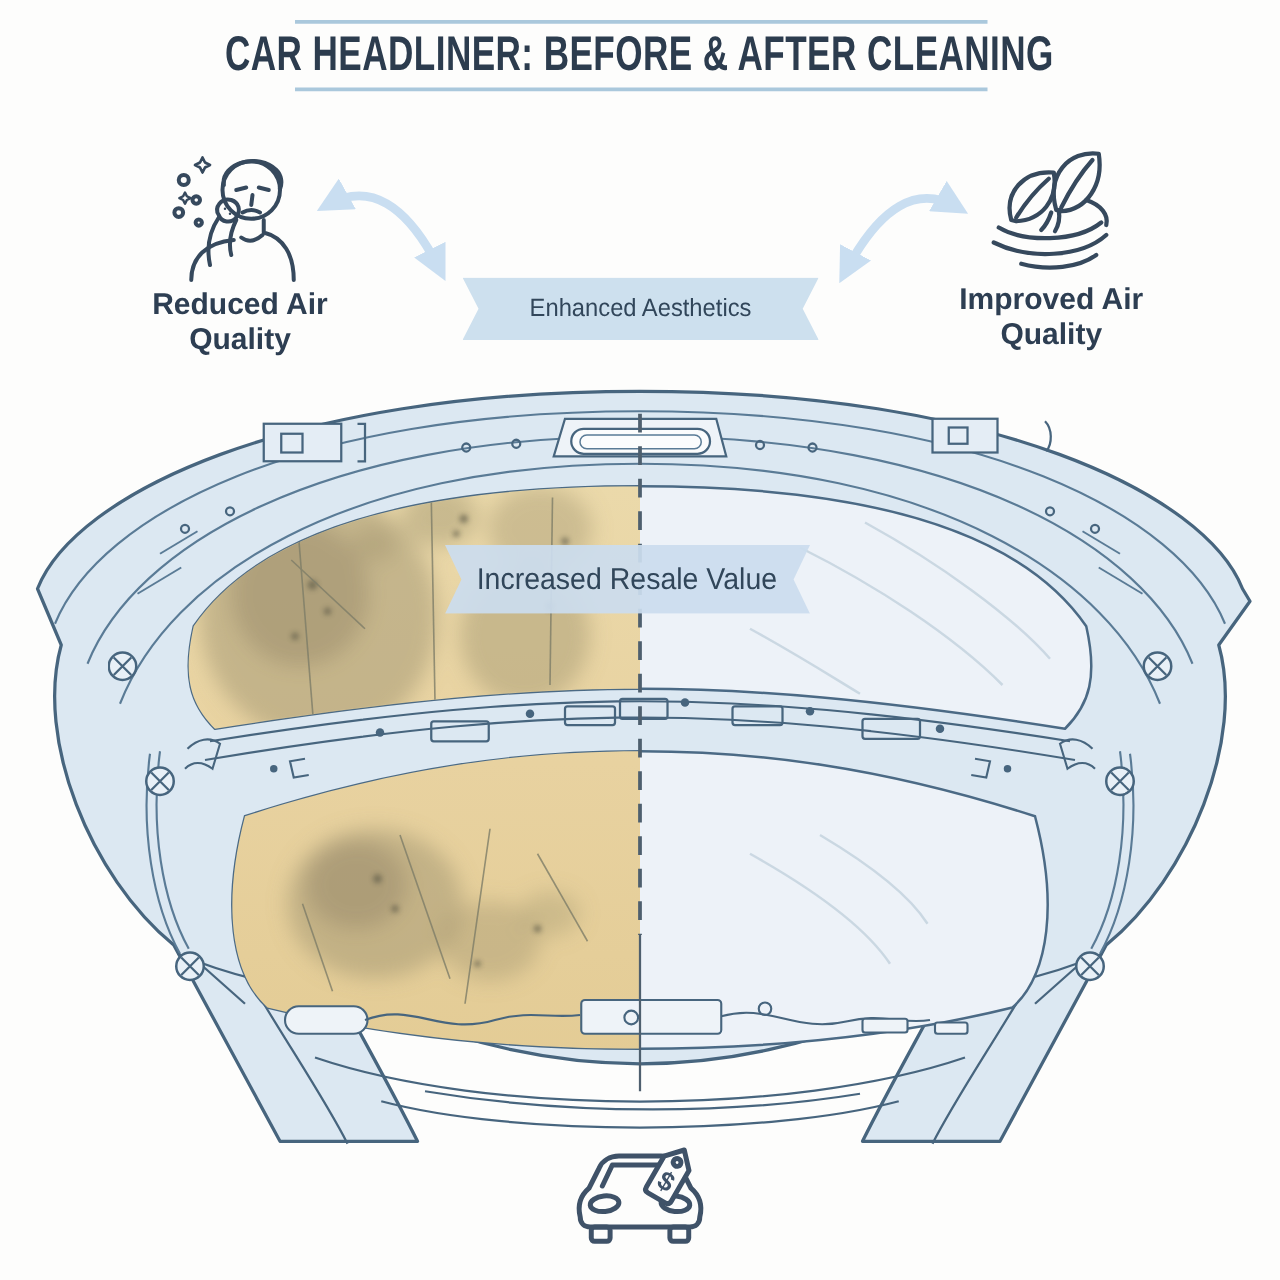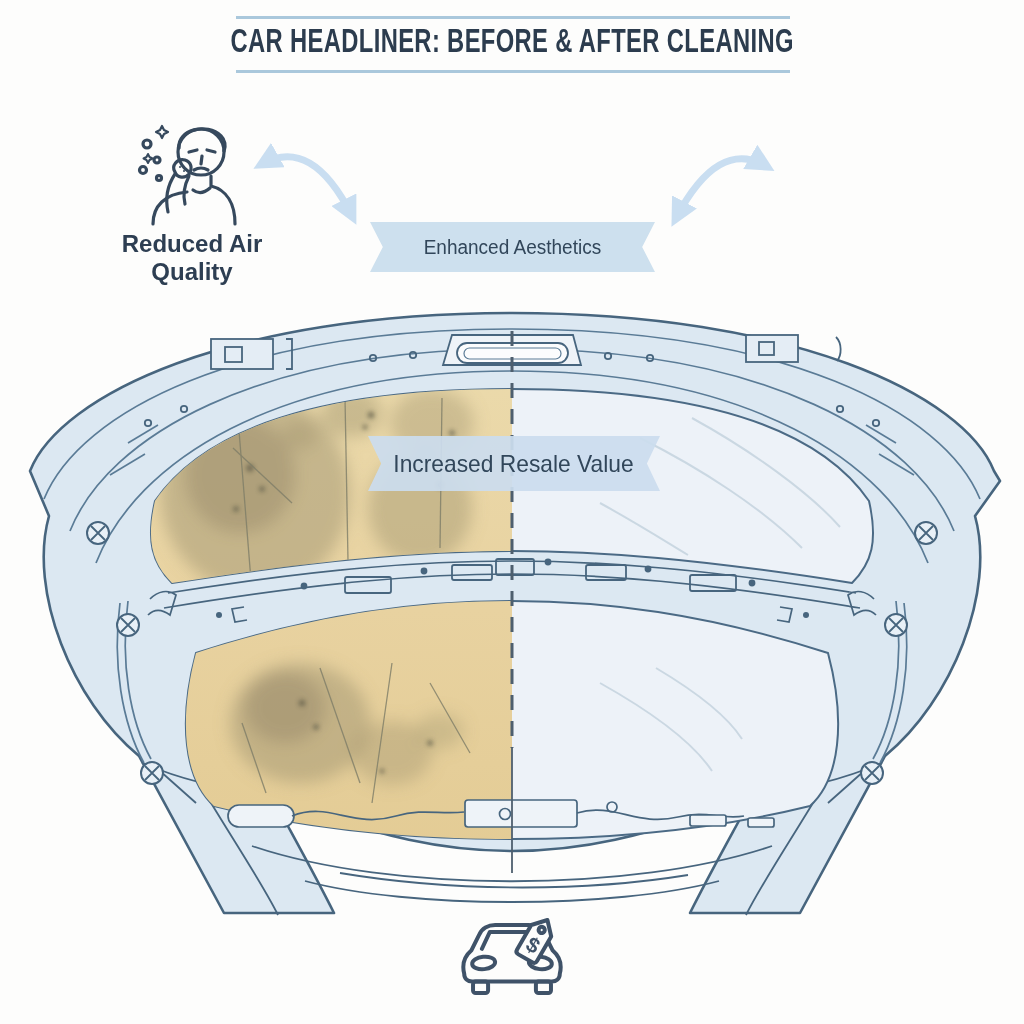--- a/index.html
+++ b/index.html
@@ -5,42 +5,42 @@
   html,body{margin:0;padding:0;}
   body{width:1024px;height:1024px;background:var(--background,#fdfdfc);
        font-family:"Liberation Sans","DejaVu Sans",sans-serif;overflow:hidden;}
   .stage{position:relative;width:1024px;height:1024px;}
 
   
   .rule{position:absolute;left:236px;width:554px;height:3px;background:var(--rule_blue,#aac8dc);}
   .rule-top{top:16px;}
   .rule-bottom{top:70px;}
   .title{position:absolute;left:0;right:0;top:22px;margin:0;text-align:center;
-         color:var(--title_text,#2c3c4e);font-size:33px;font-weight:700;letter-spacing:.5px;
+         color:var(--title_text,#2c3c4e);font-size:39px;font-weight:700;letter-spacing:.5px;
          white-space:nowrap;}
   .title span{display:inline-block;transform:scaleX(.72);transform-origin:50% 50%;}
 
   
   .benefit{position:absolute;text-align:center;color:var(--label_text,#2d3e52);
            font-size:24px;line-height:1.15;font-weight:700;}
   .benefit svg{display:block;margin:0 auto 4px auto;}
   .benefit-left{left:104px;top:114px;width:176px;}
   .benefit-right{left:750px;top:114px;width:182px;}
   .arrow{position:absolute;width:140px;height:100px;}
   .arrow-left{left:238px;top:138px;}
   .arrow-right{left:650px;top:138px;}
 
   
   .ribbon{position:absolute;display:flex;align-items:center;justify-content:center;
           background:var(--banner_bg,#cde0ee);color:var(--banner_text,#31465a);
           clip-path:polygon(0% 0%,100% 0%,95.5% 50%,100% 100%,0% 100%,4.5% 50%);
           white-space:nowrap;}
   .ribbon span{display:inline-block;transform:scaleX(.95);}
   .ribbon-top{left:370px;top:222px;width:285px;height:50px;font-size:20px;}
-  .ribbon-resale{left:368px;top:436px;width:292px;height:55px;font-size:24px;
+  .ribbon-resale{left:356px;top:436px;width:292px;height:55px;font-size:24px;
                  background:rgba(203,221,238,.93);z-index:6;}
 
   
   .illustration{position:absolute;left:0;top:303px;width:1024px;height:614px;z-index:2;}
 
   
   .footer-icon{position:absolute;left:450px;top:906px;z-index:3;}
 </style>
 </head>
 <body>
@@ -92,20 +92,35 @@
 
   <svg class="arrow arrow-right" viewBox="0 0 140 100">
     <defs>
       <marker id="ahr" viewBox="0 0 10 10" refX="6.5" refY="5" markerWidth="4" markerHeight="4" orient="auto-start-reverse">
         <path d="M0,0 L10,5 L0,10 Z" fill="#c9def1"></path>
       </marker>
     </defs>
     <path d="M 26,80 Q 68,0 116,28" fill="none" stroke="#c9def1" stroke-width="7" marker-start="url(#ahr)" marker-end="url(#ahr)"></path>
   </svg>
 
+  <div class="benefit benefit-right">
+    <svg width="120" height="108" viewBox="0 0 120 108" fill="none" stroke="#36495d" stroke-width="3.4" stroke-linecap="round" stroke-linejoin="round">
+      <path d="M 28,62 C 22,40 38,22 62,24 C 66,46 52,62 32,63 Z"></path>
+      <path d="M 32,60 C 40,47 50,36 58,29"></path>
+      <path d="M 64,54 C 56,26 74,6 98,9 C 102,34 88,54 68,55 Z"></path>
+      <path d="M 68,52 C 75,38 84,24 93,14"></path>
+      <path d="M 60,56 C 58,62 56,66 52,70"></path>
+      <path d="M 66,54 C 67,60 66,66 63,71"></path>
+      <path d="M 88,46 C 100,50 106,58 104,66"></path>
+      <path d="M 18,68 C 38,80 80,80 100,64"></path>
+      <path d="M 14,80 C 42,94 84,92 104,74"></path>
+      <path d="M 36,97 C 58,103 82,100 96,90"></path>
+    </svg>
+    <div class="benefit-label">Improved Air Quality</div>
+  </div>
 
   <svg class="illustration" viewBox="0 0 1024 614">
     <defs>
       <linearGradient id="tanGrad" x1="0" y1="0" x2="0" y2="1">
         <stop offset="0" stop-color="#ecdcae"></stop>
         <stop offset=".5" stop-color="#e8d2a0"></stop>
         <stop offset="1" stop-color="#e2ca92"></stop>
       </linearGradient>
       <filter id="blurBig" x="-60%" y="-60%" width="220%" height="220%">
           <feGaussianBlur stdDeviation="8"></feGaussianBlur>

